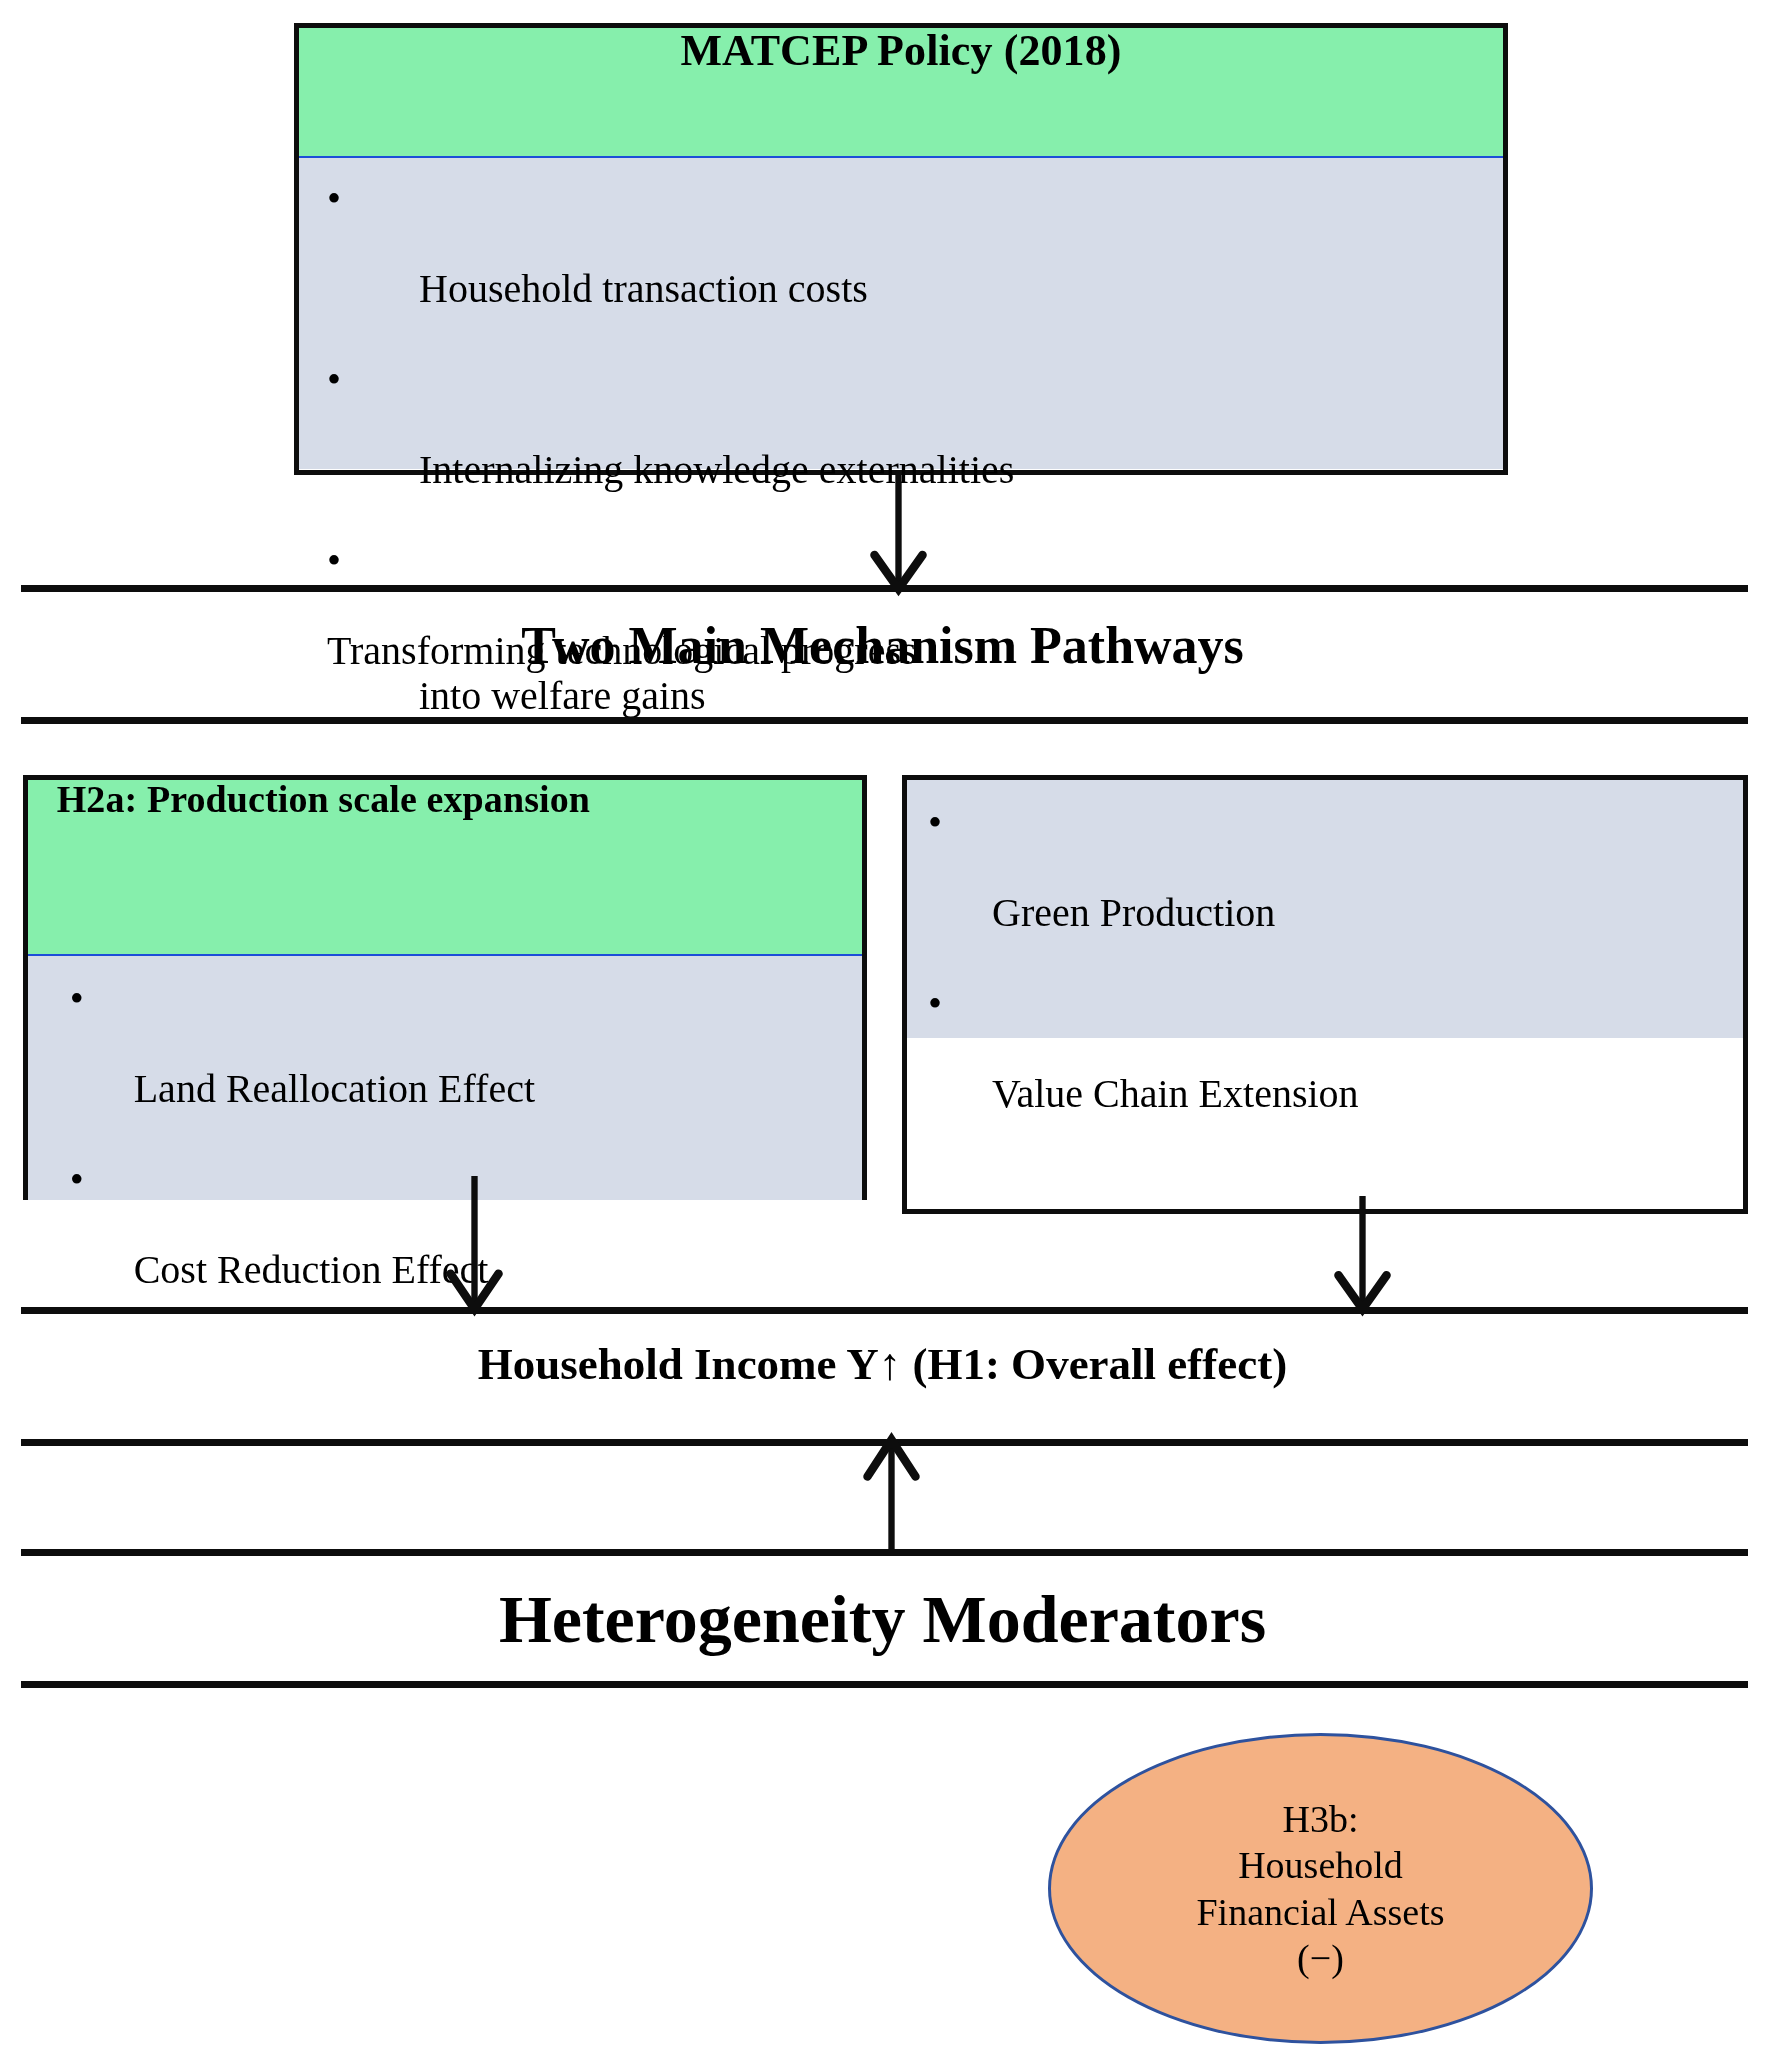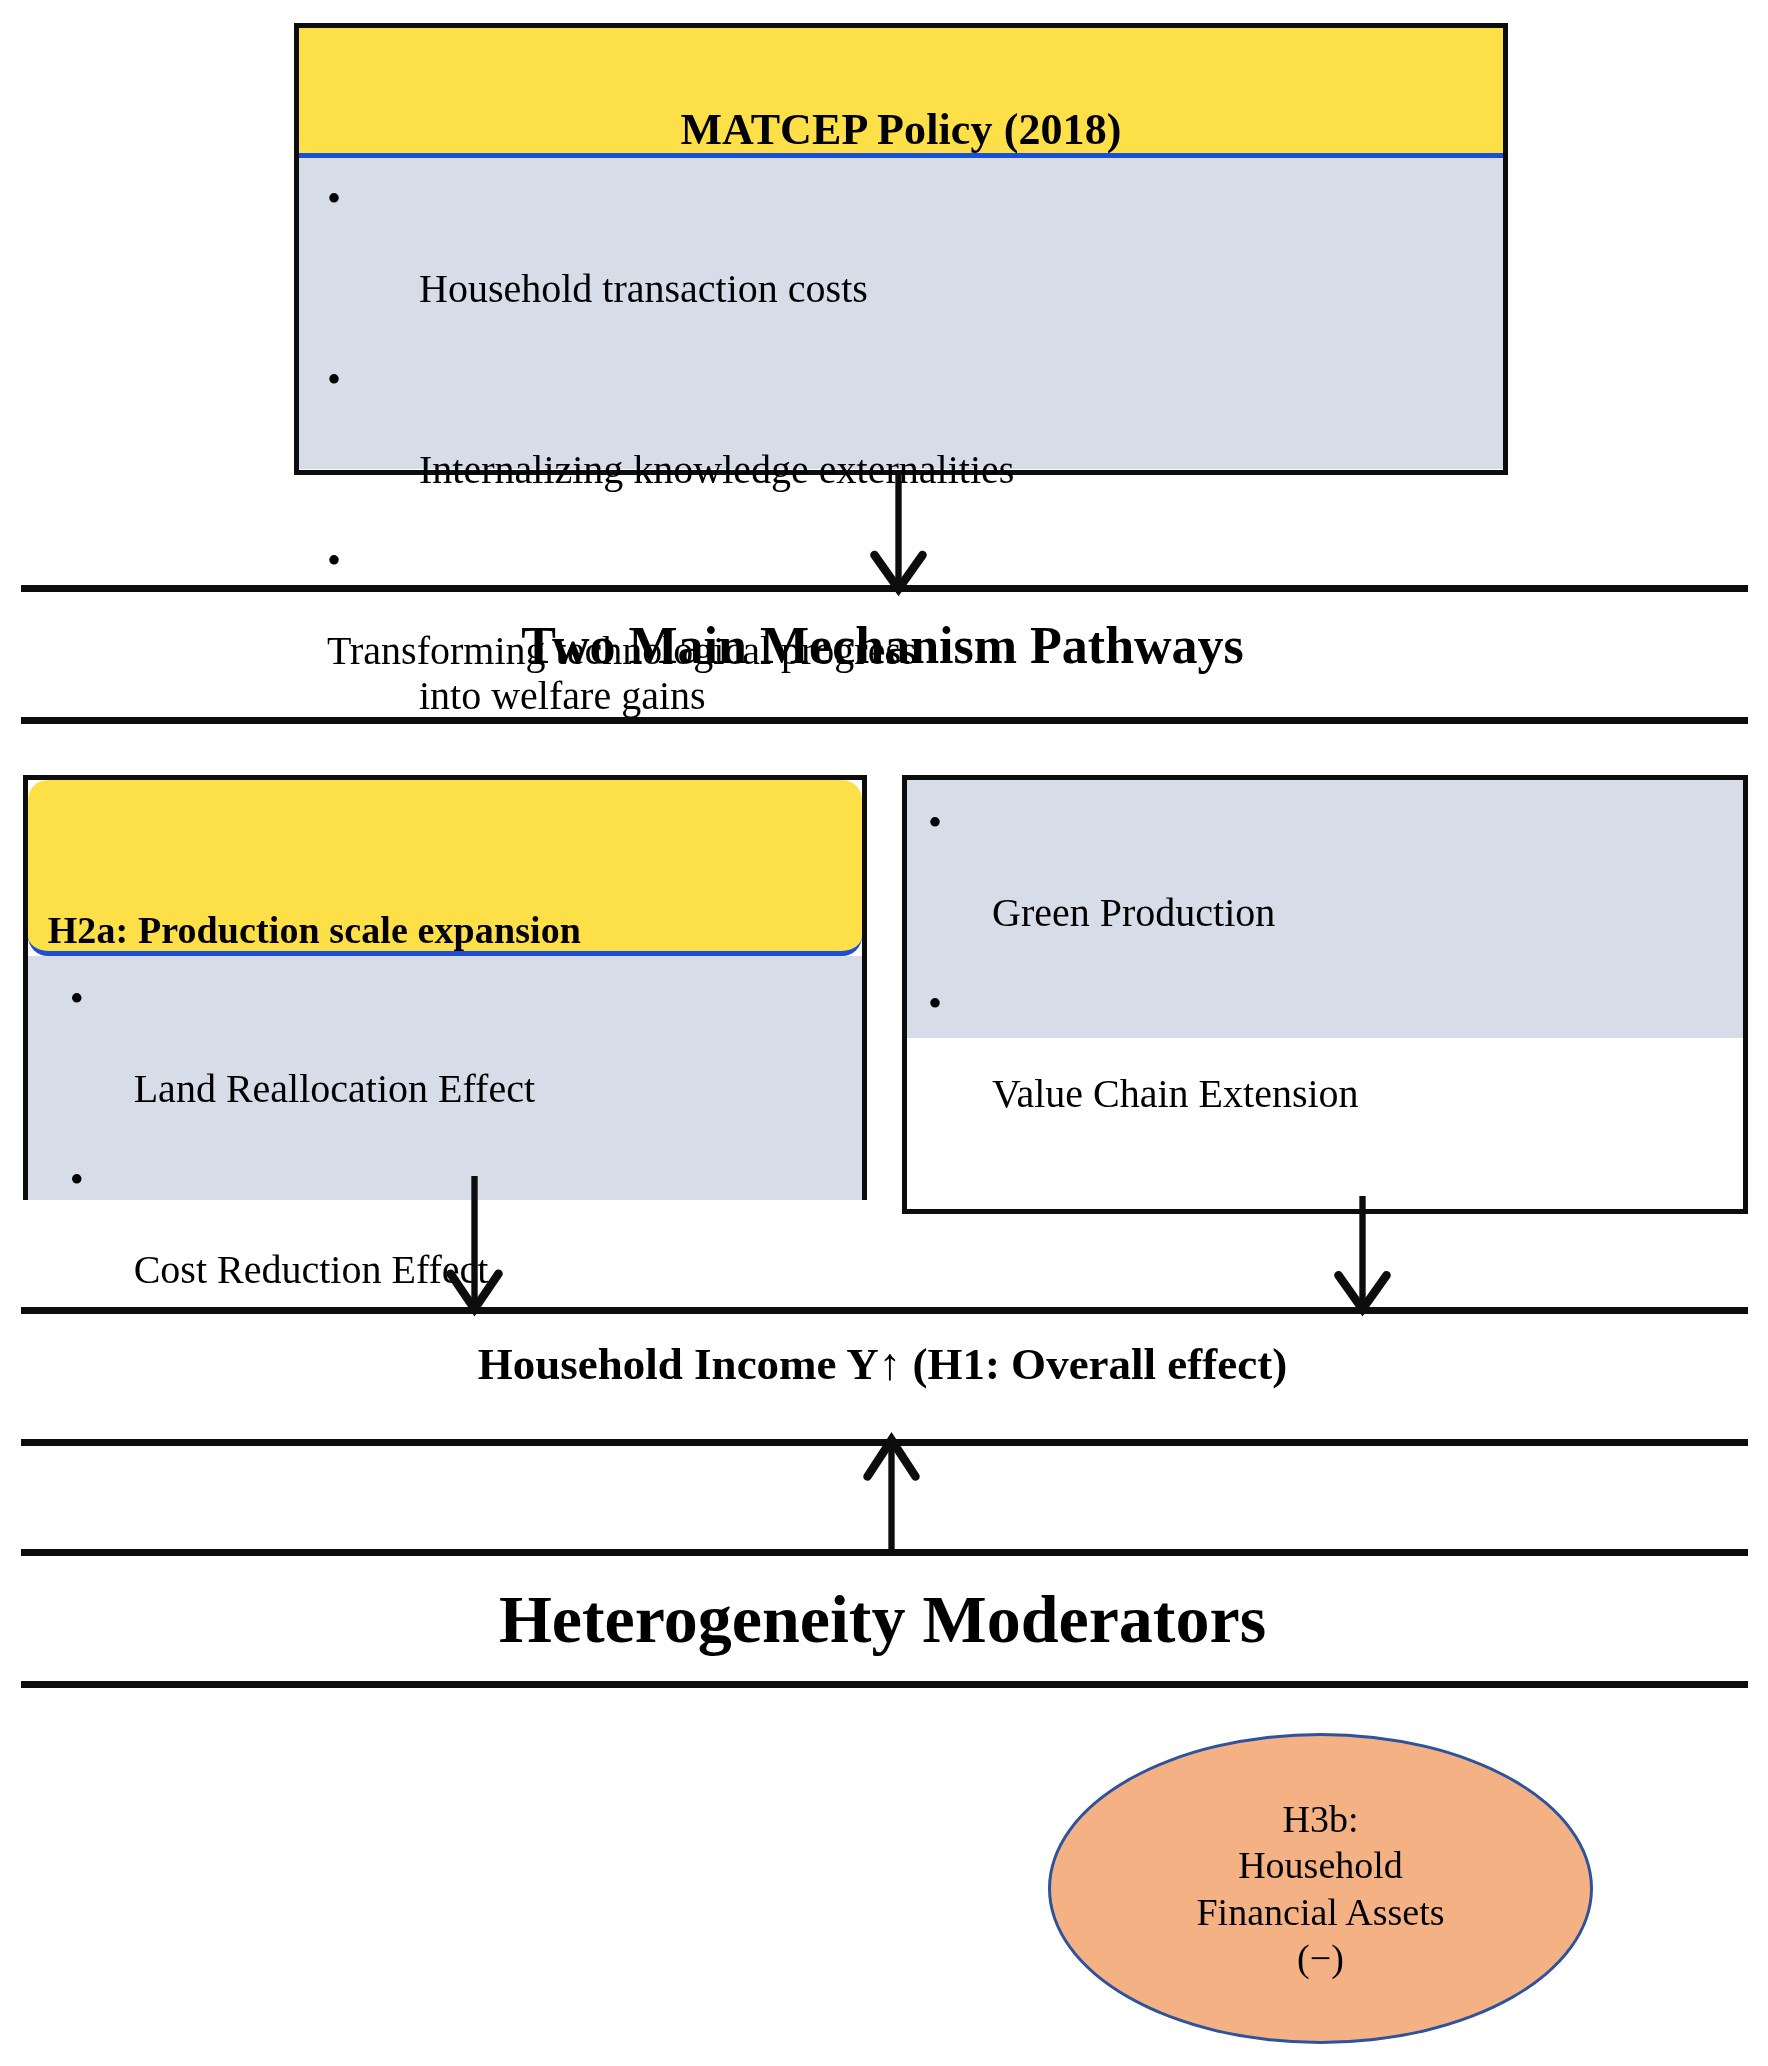--- a/index.html
+++ b/index.html
@@ -6,24 +6,24 @@
   body{
     width:1769px;height:2066px;position:relative;overflow:hidden;
     font-family:"Liberation Serif","DejaVu Serif",serif;
     color:#000;
   }
   .stage{position:absolute;inset:0;}
 
   
   .card{position:absolute;border:5px solid #0d0d0d;box-sizing:border-box;}
   .card-head{
-    background:#fde047;
-    display:flex;align-items:flex-end;
+    background:#86efac;
+    display:flex;align-items:flex-start;
     box-sizing:border-box;
-    border-bottom:5px solid #1d4ed8;
+    border-bottom:2px solid #1d4ed8;
   }
   .card-body{
     background:#D6DCE8;
     box-sizing:border-box;
   }
 
   .head-center{justify-content:center;}
   .head-left{justify-content:flex-start;}
 
   .head-title{
@@ -119,21 +119,21 @@
     <polyline points="36,120 70,168 104,120" fill="none" stroke="#0d0d0d" stroke-width="12" stroke-linecap="round"></polyline>
   </svg>
 
   <div class="band" style="left:21px;top:585px;width:1727px;height:142px;">
     <div class="rule" style="top:0;"></div>
     <div class="band-title" style="top:31px;font-size:52px;">Two Main Mechanism Pathways</div>
     <div class="rule" style="top:132px;"></div>
   </div>
 
   <div class="card" style="left:22.7px;top:775px;width:844px;height:425px;">
-    <div class="card-head head-left" style="height:176px;padding-left:20px;border-radius:20px;">
+    <div class="card-head head-left" style="height:176px;padding-left:29px;">
       <span class="head-title small">H2a: Production scale expansion</span>
     </div>
     <div class="card-body" style="height:244px;padding:20px 21px 0 42px;">
       <ul class="bullets">
         <li>
           <span class="bullet-dot">•</span>
           <span class="bullet-text" style="padding-left:64px;">Land Reallocation Effect</span>
         </li>
         <li>
           <span class="bullet-dot">•</span>

